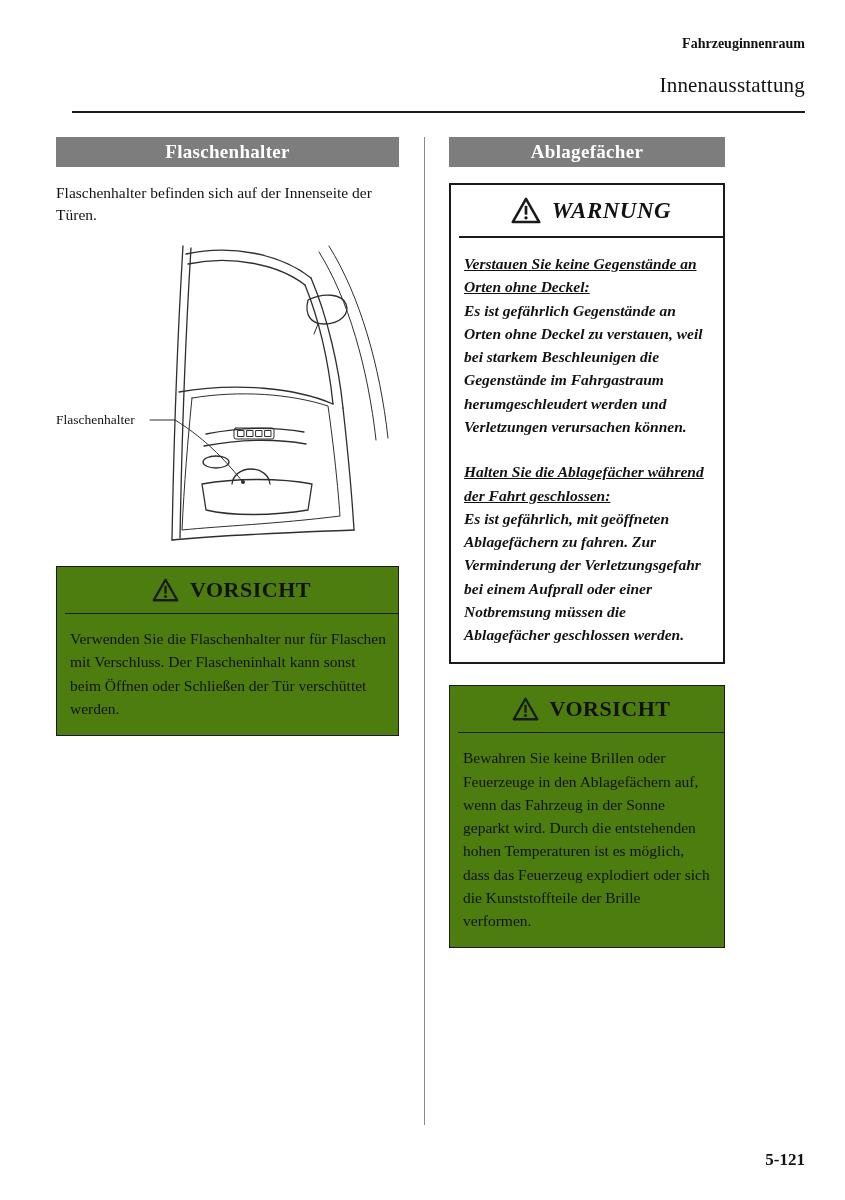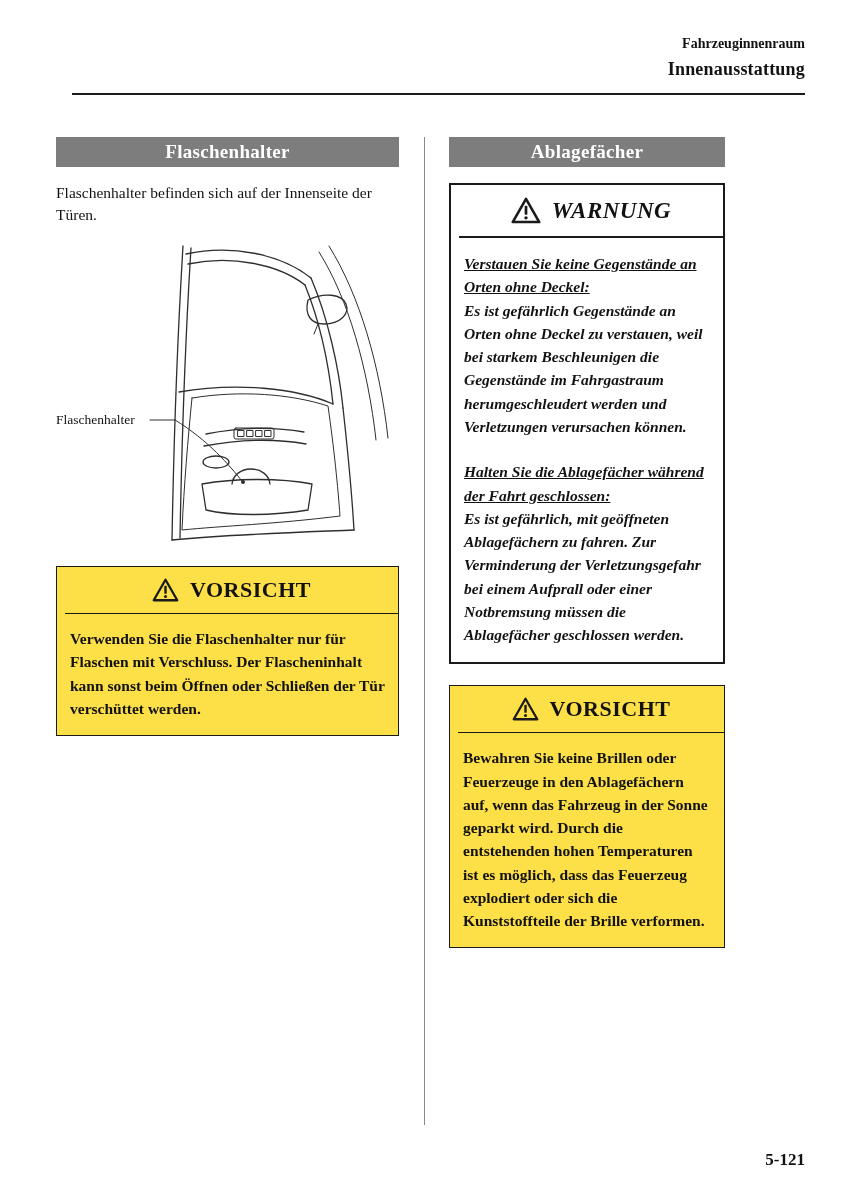--- a/index.html
+++ b/index.html
@@ -15,23 +15,23 @@
   }
 
   
   .header { position:absolute; top:0; left:72px; right:40px; }
   .breadcrumb {
     padding-top:36px;
     text-align:right;
     font-size:14px; font-weight:bold;
   }
   .page-title {
-    margin-top:7px;
+    margin-top:21px;
     text-align:right;
-    font-size:18px; font-weight:bold;
+    font-size:21px; font-weight:normal;
     letter-spacing:0.2px;
   }
   .header-rule { margin-top:13px; border-bottom:2px solid #1a1a1a; }
 
   
   .columns {
     position:absolute; top:137px; left:56px; right:40px;
     display:flex; align-items:flex-start;
   }
   .col-left  { width:343px; position:relative; }
@@ -66,21 +66,21 @@
   .figure svg.door { position:absolute; inset:0; }
   .figure-label {
     position:absolute; left:0; top:173px;
     font-size:13.5px; line-height:18px;
     background:#fff;
   }
 
   
   .caution-box {
     border:1px solid #1a1a1a;
-    background:#fde047;
+    background:#4d7c0f;
   }
   .warning-box {
     border:2px solid #1a1a1a;
     background:#fff;
   }
   .box-header {
     display:flex; align-items:center; justify-content:center;
     gap:11px;
     padding:10px 6px;
     margin-left:8px;
@@ -90,21 +90,21 @@
   .caution-title {
     font-size:22px; font-weight:bold; letter-spacing:0.5px;
   }
   .warning-title {
     font-size:23px; font-weight:bold; font-style:italic; letter-spacing:0.5px;
   }
   .tri-icon { flex:none; display:block; }
 
   .box-body {
     padding:13px 12px 15px 13px;
-    font-size:15.5px; line-height:1.5;font-weight:bold;
+    font-size:15.5px; line-height:1.5;
   }
   .warning-box .box-body {
     font-weight:bold; font-style:italic;
     padding:14px 12px 16px 13px;
   }
   .warn-heading { text-decoration:underline; }
   .warn-item + .warn-item { margin-top:1.45em; }
 
   .left-caution  { margin-top:16px; }
   .right-warning { margin-top:16px; }

